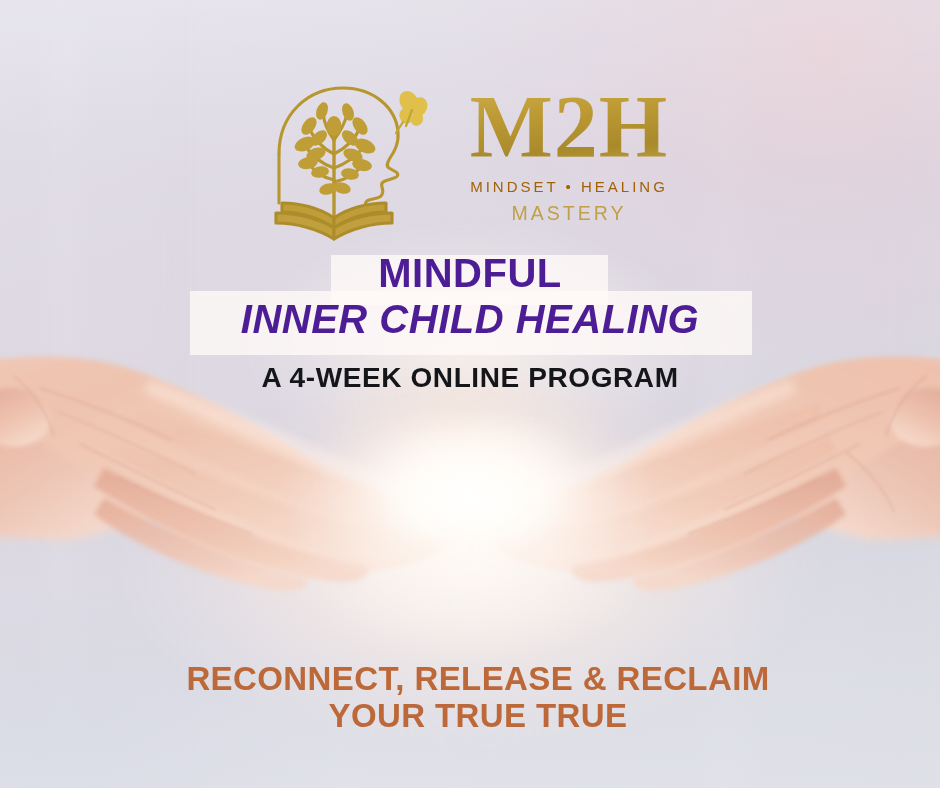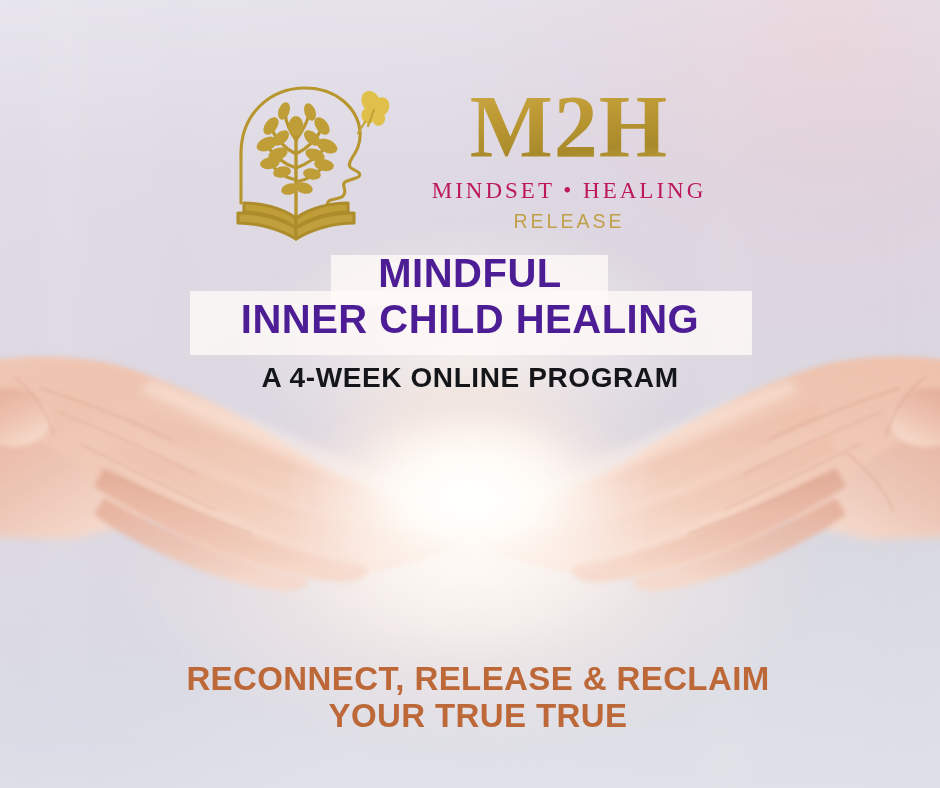--- a/index.html
+++ b/index.html
@@ -168,25 +168,25 @@
     letter-spacing: 1px;
     color: #b8952f;
     background: linear-gradient(175deg, #cfae4b 0%, #bd9a34 34%, #a98a2b 72%, #c1a243 100%);
     -webkit-background-clip: text;
     background-clip: text;
     -webkit-text-fill-color: transparent;
     line-height: 0.98;
   }
   .logo-tag1 {
     margin-top: 9px;
-    font-family: Liberation Serif, serif;
-    font-size: 23px;
+    font-family: Liberation Sans, sans-serif;
+    font-size: 15px;
     font-weight: 400;
     letter-spacing: 3.0px;
-    color: #be185d;
+    color: #a16207;
     white-space: nowrap;
   }
   .logo-tag2 {
     margin-top: 10px;
     font-family: "Liberation Sans", sans-serif;
     font-size: 19.5px;
     font-weight: 400;
     letter-spacing: 3.0px;
     color: #c0a048;
     white-space: nowrap;
@@ -205,21 +205,21 @@
     left: 0; right: 0;
     top: 252px;
     text-align: center;
     font-family: "Liberation Sans", sans-serif;
     font-weight: 700;
     letter-spacing: 0.5px;
     color: #4c1d95;
     line-height: 1.06;
   }
   .title-l1 { font-size: 40px; }
-  .title-l2 { font-size: 40px; margin-top: 4px; }
+  .title-l2 { font-size: 40px; margin-top: 4px; font-style: italic; }
 
   .subtitle {
     position: absolute;
     left: 0; right: 0;
     top: 362px;
     text-align: center;
     font-family: "Liberation Sans", sans-serif;
     font-size: 28px;
     font-weight: 700;
     letter-spacing: 0.6px;
@@ -520,21 +520,21 @@
         <g stroke="#c4a437" stroke-width="2.2" fill="none">
           <path d="M 131 46 L 124 57"></path>
           <path d="M 140 34 L 134 50"></path>
         </g>
       </svg>
     </div>
 
     <div class="logo-type">
       <div class="logo-m2h">M2H</div>
       <div class="logo-tag1">MINDSET • HEALING</div>
-      <div class="logo-tag2">RELEASE</div>
+      <div class="logo-tag2">MASTERY</div>
     </div>
   </div>
 
   <div class="band band-top"></div>
   <div class="band band-main"></div>
 
   <div class="title-block">
     <div class="title-l1">MINDFUL</div>
     <div class="title-l2">INNER CHILD HEALING</div>
   </div>

